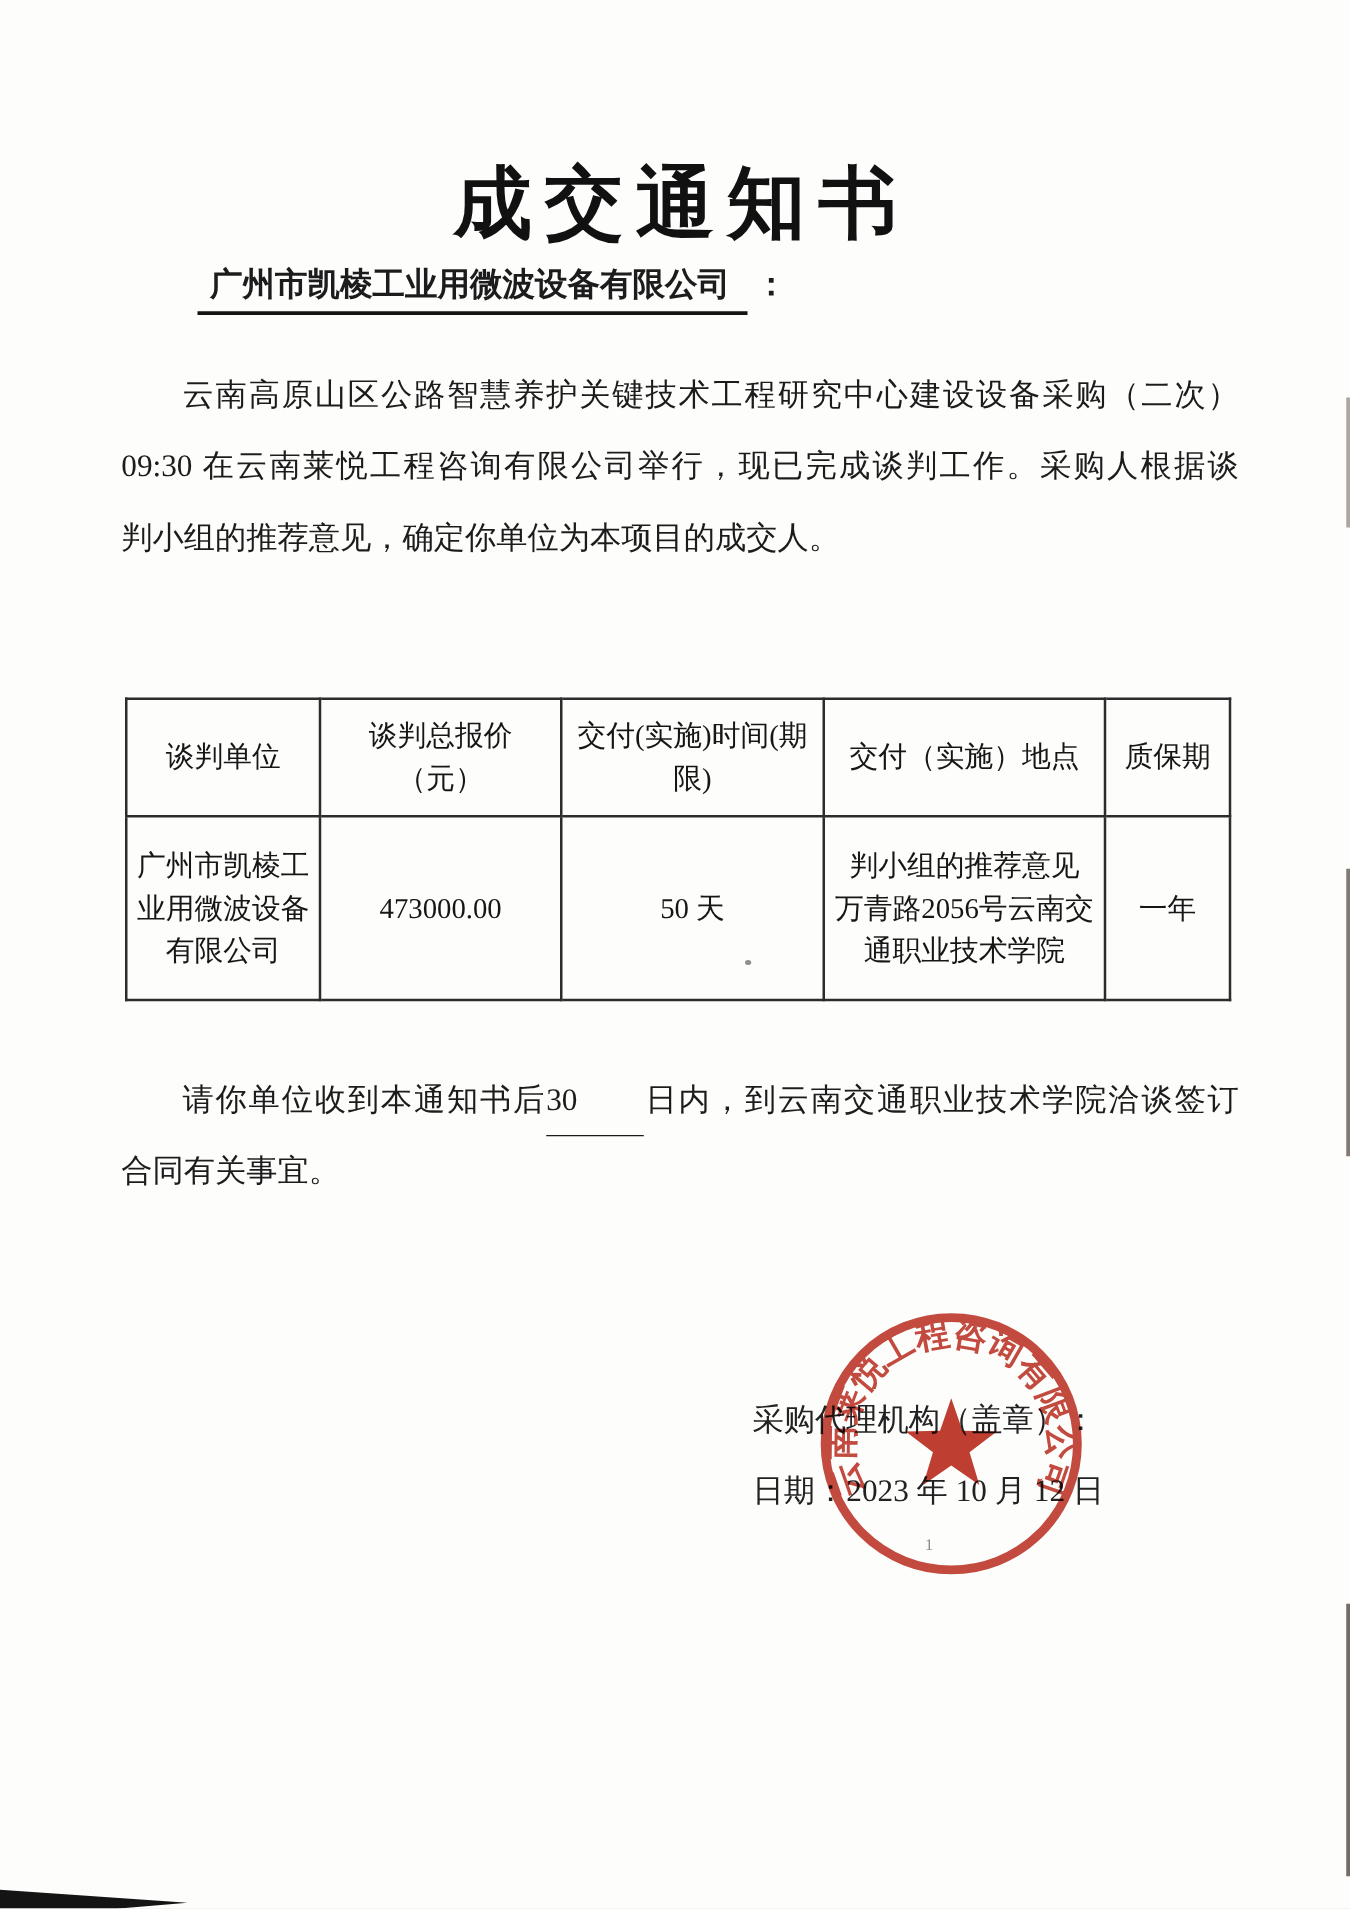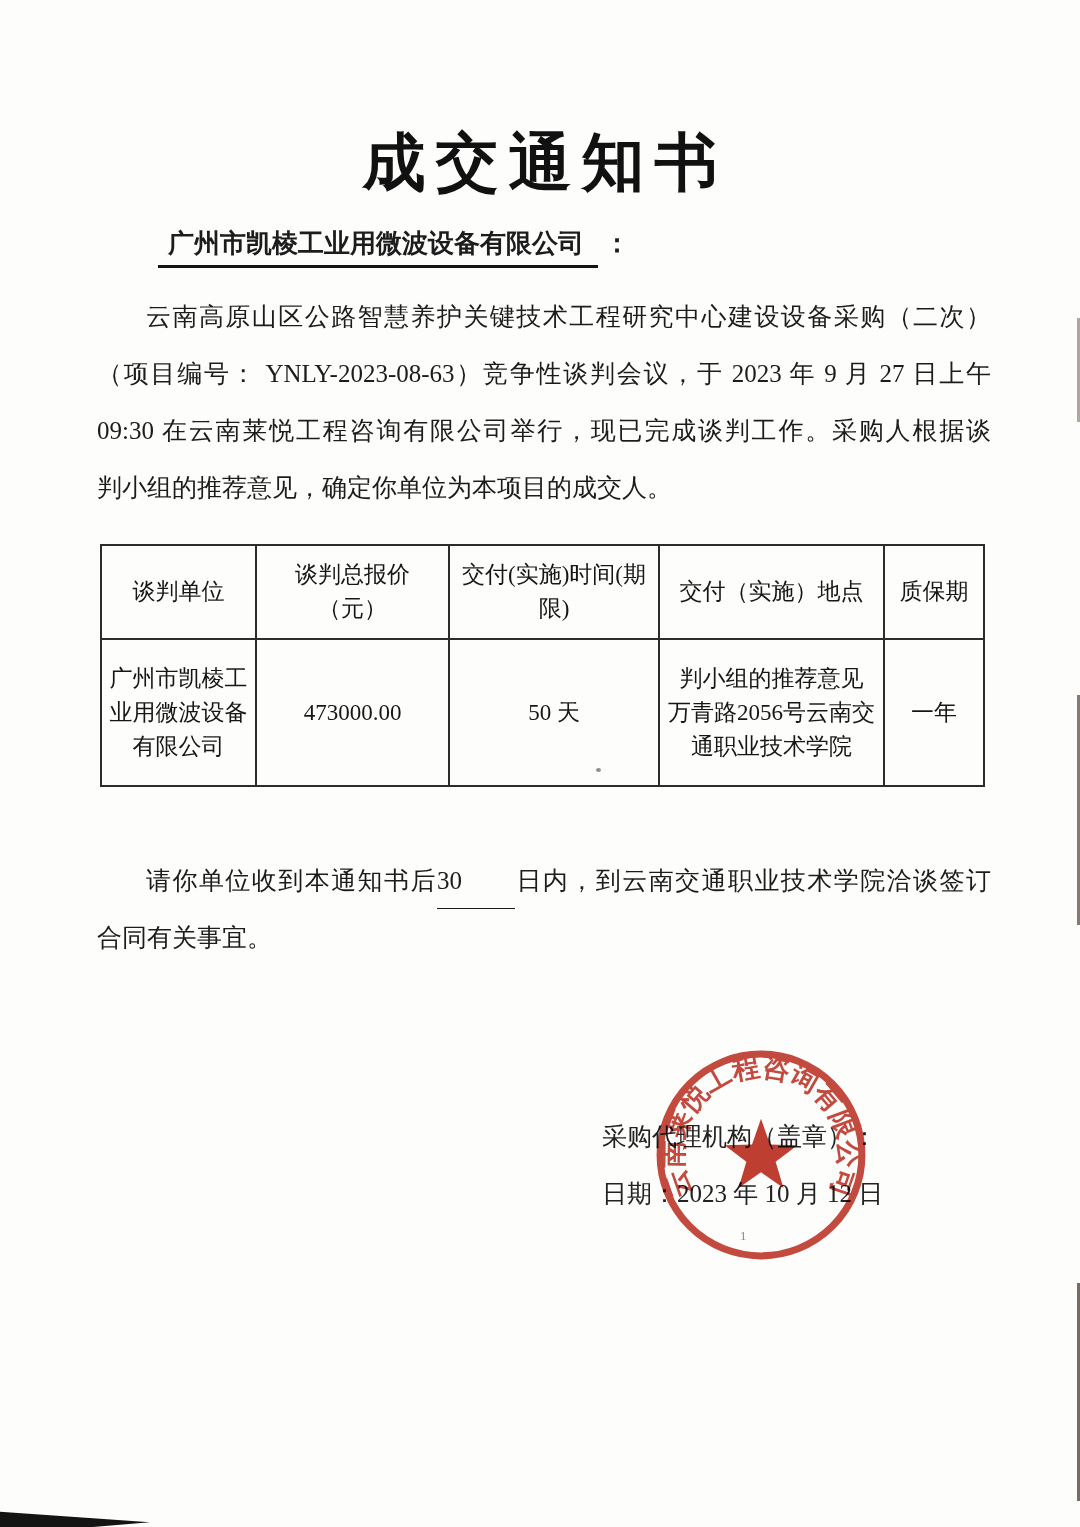--- a/index.html
+++ b/index.html
@@ -16,42 +16,42 @@
   .doc-title {
     position:absolute; top:118px; left:0; width:100%;
     text-align:center;
     font-size:63px; font-weight:700;
     letter-spacing:10px; text-indent:10px;
     line-height:90px;
     color:#111;
   }
   
   .addressee {
-    position:absolute; top:226px; left:158px;
+    position:absolute; top:210px; left:158px;
     font-size:26px; font-weight:700; line-height:36px;
     white-space:nowrap;
   }
   .addressee .uline {
     display:inline-block;
     padding:0 14px 3px 10px;
     border-bottom:3px solid #141414;
   }
   .addressee .colon { margin-left:6px; }
   
   .intro {
     position:absolute; top:288px; left:97px; width:894px;
     font-size:25px; line-height:57px;
   }
   .jline { text-align:justify; text-align-last:justify; height:57px; overflow:hidden; }
   .lline { text-align:left; height:57px; }
   .indent1 { padding-left:49px; }
   .b { font-weight:400; }
   
   table.ptable {
-    position:absolute; top:544px; left:100px;
+    position:absolute; top:558px; left:100px;
     border-collapse:collapse; table-layout:fixed;
     font-size:23px; color:#161616;
   }
   table.ptable td, table.ptable th {
     border:2px solid #2c2c2c;
     text-align:center; vertical-align:middle;
     font-weight:400;
     padding:0 6px;
     line-height:34px;
   }
@@ -114,21 +114,20 @@
 <div class="page">
 
   <div class="doc-title">成交通知书</div>
 
   <div class="addressee">
     <span class="uline">广州市凯棱工业用微波设备有限公司</span><span class="colon">：</span>
   </div>
 
   <div class="intro">
     <div class="jline indent1 b">云南高原山区公路智慧养护关键技术工程研究中心建设设备采购（二次）</div>
-    <div class="jline"><span class="b">（项目编号： YNLY-2023-08-63）</span><span>竞争性谈判会议，于 2023 年 9 月 27 日上午</span></div>
     <div class="jline">09:30 在云南莱悦工程咨询有限公司举行，现已完成谈判工作。采购人根据谈</div>
     <div class="lline">判小组的推荐意见，确定你单位为本项目的成交人。</div>
   </div>
 
   <table class="ptable">
     <colgroup>
       <col style="width:155px">
         <col style="width:193px">
         <col style="width:210px">
         <col style="width:225px">

